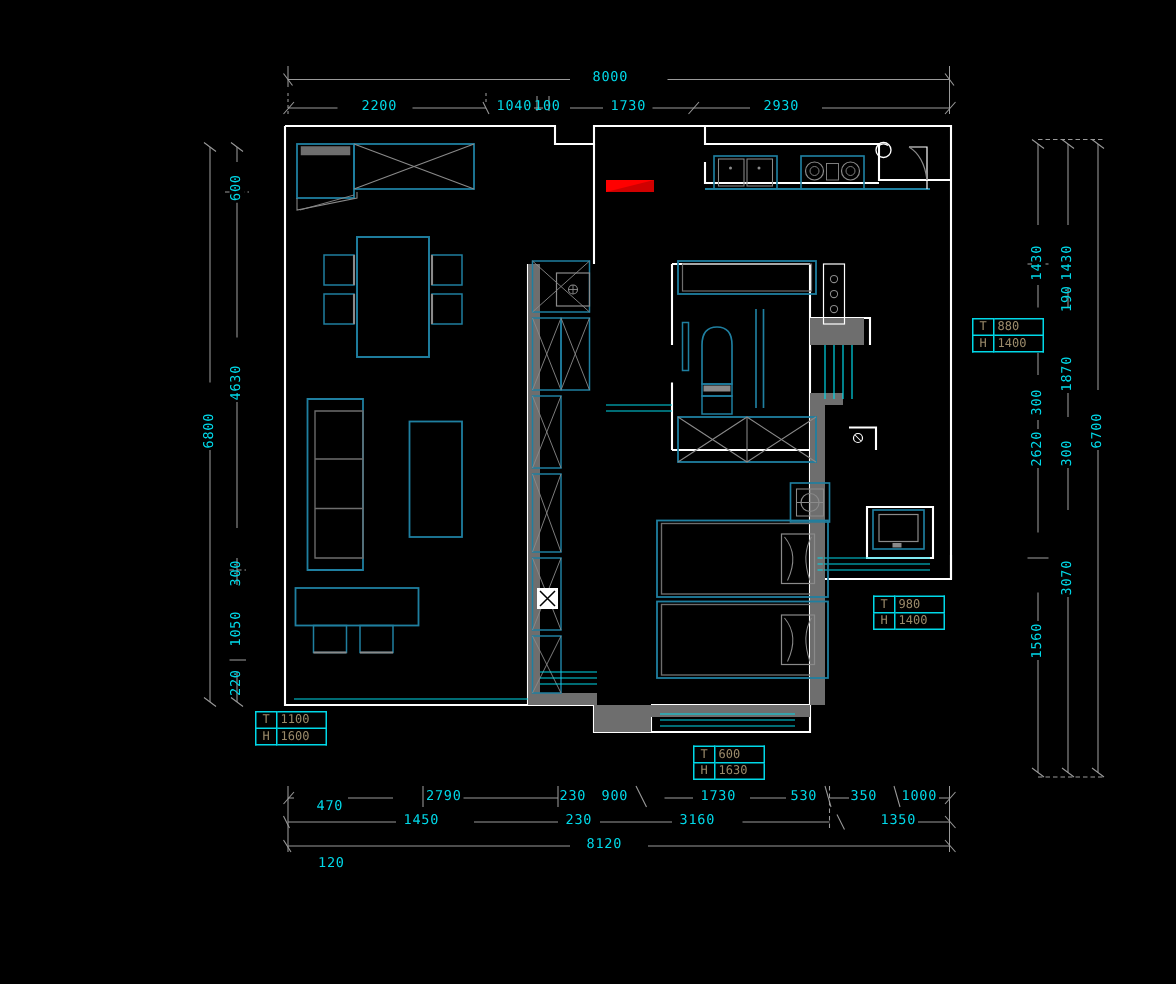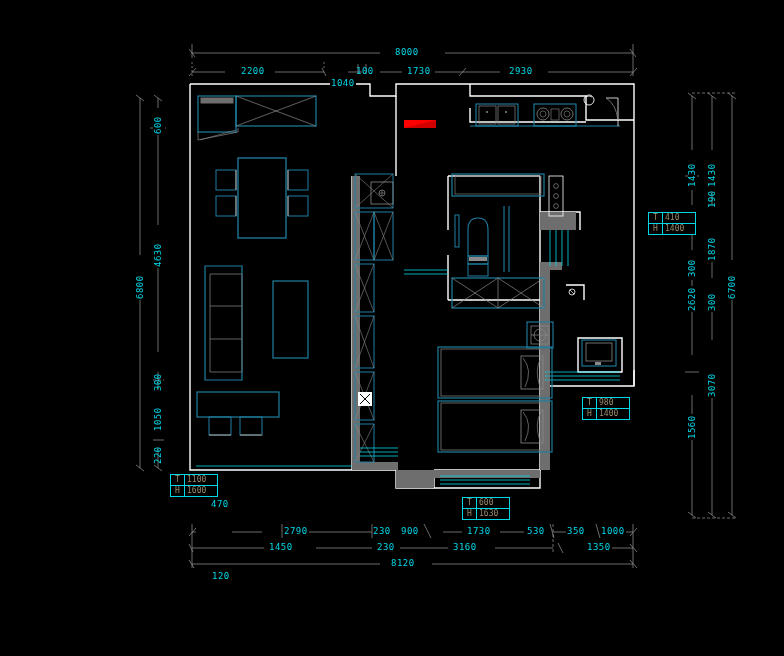--- a/index.html
+++ b/index.html
@@ -407,21 +407,21 @@
     </g>
 
     <g stroke="#00d8e8" stroke-width="0.8">
       <line x1="192" y1="470" x2="352" y2="470" opacity="0"></line>
       <line x1="196" y1="466" x2="352" y2="466"></line>
     </g>
   </svg>
 
   <div class="dim-label" style="left:394px; top:48px;">8000</div>
   <div class="dim-label" style="left:240px; top:67px;">2200</div>
-  <div class="dim-label" style="left:330px; top:79px;text-align:center;">1040</div>
+  <div class="dim-label" style="left:330px; top:67px;text-align:center;">1040</div>
   <div class="dim-label" style="left:355px; top:67px; background:transparent;">100</div>
   <div class="dim-label" style="left:406px; top:67px;">1730</div>
   <div class="dim-label" style="left:508px; top:67px;">2930</div>
 
   <div class="dim-label vert" style="left:136px; top:300px;">6800</div>
   <div class="dim-label vert" style="left:154px; top:135px;">600</div>
   <div class="dim-label vert" style="left:154px; top:268px;">4630</div>
   <div class="dim-label vert" style="left:154px; top:392px; background:transparent;">300</div>
   <div class="dim-label vert" style="left:154px; top:432px;">1050</div>
   <div class="dim-label vert" style="left:154px; top:465px; background:transparent;">220</div>
@@ -432,21 +432,21 @@
   <div class="dim-label vert" style="left:688px; top:312px;">2620</div>
   <div class="dim-label vert" style="left:688px; top:440px;">1560</div>
 
   <div class="dim-label vert" style="left:708px; top:188px;">1430</div>
   <div class="dim-label vert" style="left:708px; top:209px; background:transparent;">190</div>
   <div class="dim-label vert" style="left:708px; top:262px;">1870</div>
   <div class="dim-label vert" style="left:708px; top:312px; background:transparent;">300</div>
   <div class="dim-label vert" style="left:708px; top:398px;">3070</div>
   <div class="dim-label vert" style="left:728px; top:300px;">6700</div>
 
-  <div class="dim-label" style="left:194px; top:500px; background:transparent;padding-left:17px;">470</div>
+  <div class="dim-label" style="left:194px; top:534px; background:transparent;padding-left:17px;">470</div>
   <div class="dim-label" style="left:211px; top:552px; background:transparent;margin-top:20px;">120</div>
   <div class="dim-label" style="left:283px; top:527px;">2790</div>
   <div class="dim-label" style="left:372px; top:527px; background:transparent;">230</div>
   <div class="dim-label" style="left:400px; top:527px;">900</div>
   <div class="dim-label" style="left:466px; top:527px;">1730</div>
   <div class="dim-label" style="left:526px; top:527px;">530</div>
   <div class="dim-label" style="left:566px; top:527px; background:transparent;">350</div>
   <div class="dim-label" style="left:600px; top:527px;">1000</div>
 
   <div class="dim-label" style="left:268px; top:543px;">1450</div>
@@ -492,21 +492,21 @@
       <td class="key">H</td>
       <td class="val">1400</td>
     </tr>
   </tbody>
     </table>
 
   <table class="schedule" style="left:648px; top:212px;">
     <tbody>
         <tr>
       <td class="key">T</td>
-      <td class="val">410</td>
+      <td class="val">880</td>
     </tr>
     <tr>
       <td class="key">H</td>
       <td class="val">1400</td>
     </tr>
   </tbody>
     </table>
 
 </div>
 

